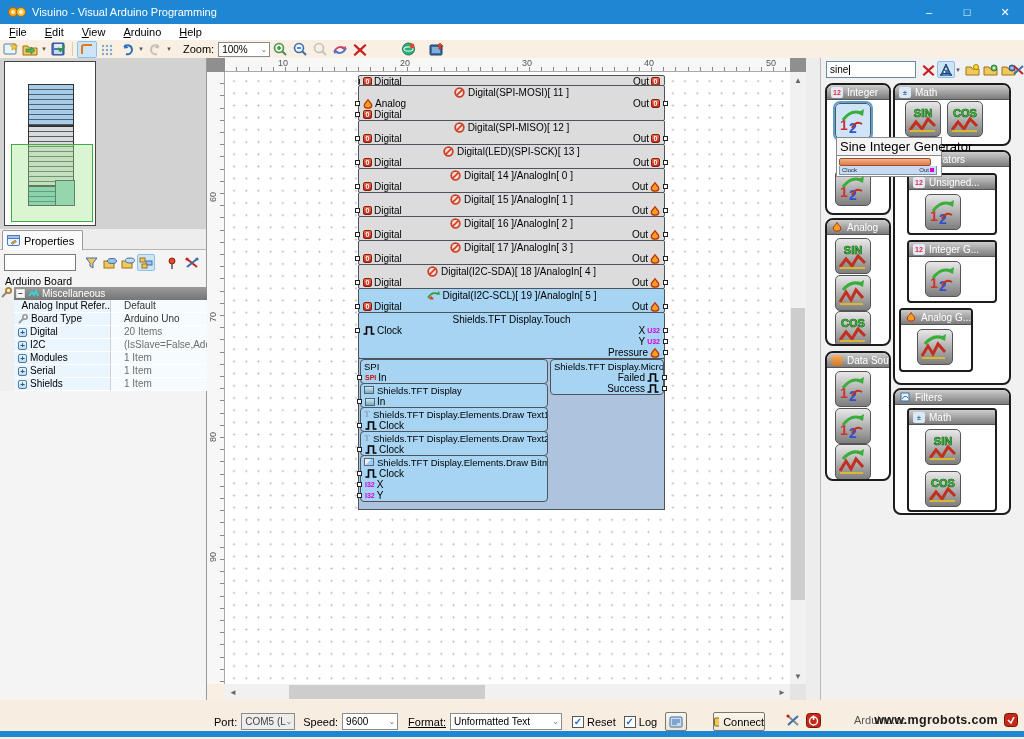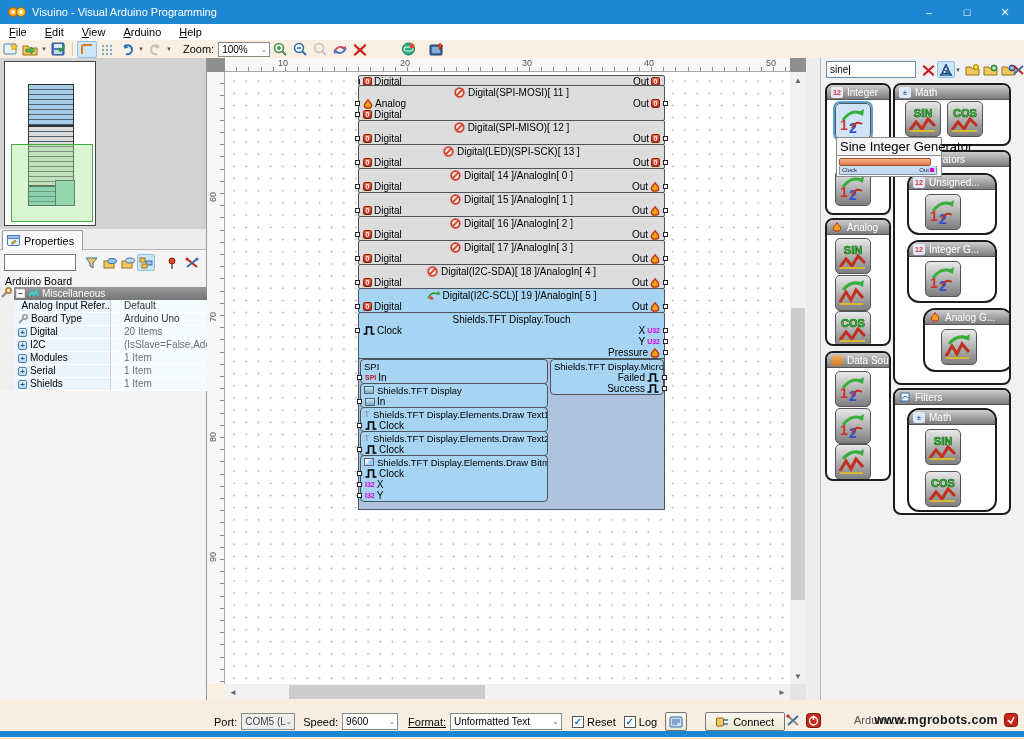--- a/index.html
+++ b/index.html
@@ -136,21 +136,21 @@
   .paltb.sel { background:#CDE6F7; border:1px solid #8AC0EA; border-radius:2px; }
   .pcat { position:absolute; background:#fff; border:2px solid #1c1c1c; border-radius:8px; overflow:hidden; }
   .pcat-hdr { height:15px; background:linear-gradient(#cdcdcd,#7c7c7c); color:#fff; font-size:10px;
               display:flex; align-items:center; gap:4px; padding-left:4px; border-bottom:1px solid #555;
               white-space:nowrap; overflow:hidden; }
   .pitems { position:relative; }
   .citem { position:absolute; width:36px; height:36px; border-radius:5px;
            background:linear-gradient(#E8E8E8,#7E7E7E); border:1px solid #555;
            display:flex; align-items:center; justify-content:center; }
   .citem.sel { outline:2px solid #5A9FD4; background:#CFE4F7; }
-  .psub { position:absolute; background:#fff; border:2px solid #1c1c1c; border-radius:12px; overflow:hidden; }
+  .psub { position:absolute; background:#fff; border:2px solid #1c1c1c; border-radius:4px; overflow:hidden; }
   .cat-ico { width:12px; height:11px; flex:none; display:flex; align-items:center; justify-content:center;
              font-size:7px; font-weight:bold; border-radius:2px; }
 
   
   #tooltip { position:absolute; left:15px; top:79px; width:106px; z-index:50; }
   #tooltip .tip-title { background:#F4F4F4; border:1px solid #8a8a8a; font-size:13px; padding:1px 3px; white-space:nowrap; }
   #tooltip .tip-preview { background:#FDFDFD; border:1px solid #8a8a8a; border-top:none; height:21px; position:relative; padding:2px; }
   .mini-comp-hdr { height:8px; background:linear-gradient(#F4B183,#E07B4F); border:1px solid #99522e; border-radius:2px;
                    font-size:5px; color:#fff; overflow:hidden; line-height:7px; padding-left:2px; width:92px;}
   .mini-comp-row { height:9px; background:#C7DCF2; border:1px solid #7a92ad; border-top:none; font-size:6px;
@@ -1149,21 +1149,21 @@
             <div class="citem" style="left: 16px; top: 19px;">
               <svg width="30" height="30">
                 <text x="2" y="24" font-size="14" font-weight="bold" fill="#D03030" font-family="Liberation Sans, sans-serif">1</text>
                 <text x="11" y="27" font-size="14" font-weight="bold" fill="#3050D0" font-family="Liberation Sans, sans-serif">2</text>
                 <path d="M14 22 Q18 14 24 18" stroke="#C03020" stroke-width="2" fill="none"></path>
                 <path d="M5 14 Q13 3 23 7" stroke="#3AAE3A" stroke-width="3" fill="none"></path>
                 <path d="M26 3 L25 10 L19 7z" fill="#3AAE3A"></path>
               </svg>
             </div>
           </div>
-          <div class="psub" style="left: 28px; top: 141px; width: 90px; height: 64px;">
+          <div class="psub" style="left: 4px; top: 141px; width: 74px; height: 64px;">
             <div class="pcat-hdr">
               <span class="cat-ico">
                 <svg width="10" height="10">
                   <path d="M5 0.5 C6 3 9 4 8.8 7 A3.9 2.8 0 0 1 1.2 7 C1 4 4 3 5 0.5" fill="#F0A020" stroke="#C03010"></path>
                 </svg>
               </span>
               <span>Analog G...</span>
             </div>
             <div class="citem" style="left: 16px; top: 19px;">
               <svg width="30" height="30">
@@ -1251,21 +1251,21 @@
       <span class="slabel">Log</span>
     </span>
     <span class="sbtn" style="width:22px;margin-left:8px">
       <svg width="14" height="12">
           <rect x="1" y="1" width="12" height="10" rx="1" fill="#C8DCF0" stroke="#3C6FA8"></rect>
           <line x1="3" y1="4" x2="11" y2="4" stroke="#3C6FA8"></line>
           <line x1="3" y1="6" x2="11" y2="6" stroke="#3C6FA8"></line>
           <line x1="3" y1="8" x2="8" y2="8" stroke="#3C6FA8"></line>
         </svg>
     </span>
-    <span class="sbtn" style="width:80px;margin-left:18px">
+    <span class="sbtn" style="width:52px;margin-left:26px">
       <svg width="13" height="11">
           <rect x="0.5" y="2" width="7" height="8" rx="1" fill="#F2C75C" stroke="#8a6a10"></rect>
           <path d="M7 4 h5 M7 8 h5" stroke="#3C6FA8" stroke-width="1.6"></path>
         </svg>
       <span>Connect</span>
     </span>
   </div>
   <span style="position:absolute;left:786px;top:14px">
     <svg width="14" height="13">
         <line x1="2" y1="2" x2="12" y2="11" stroke="#8a8a8a" stroke-width="2"></line>

